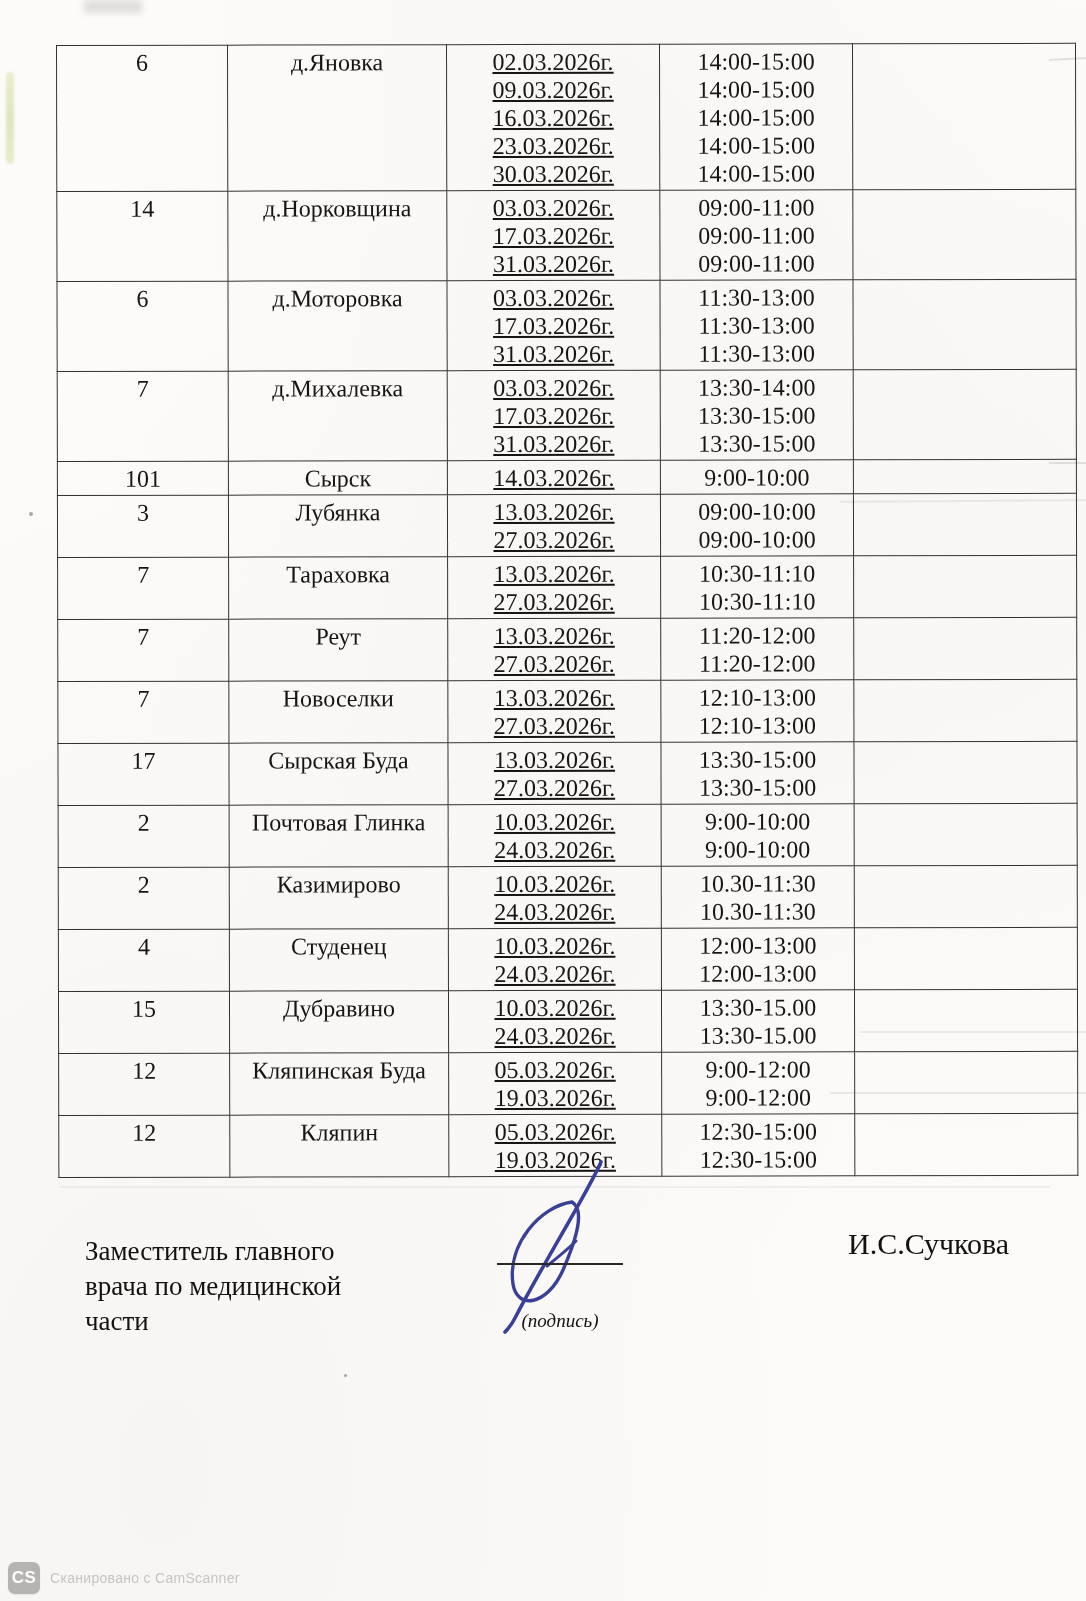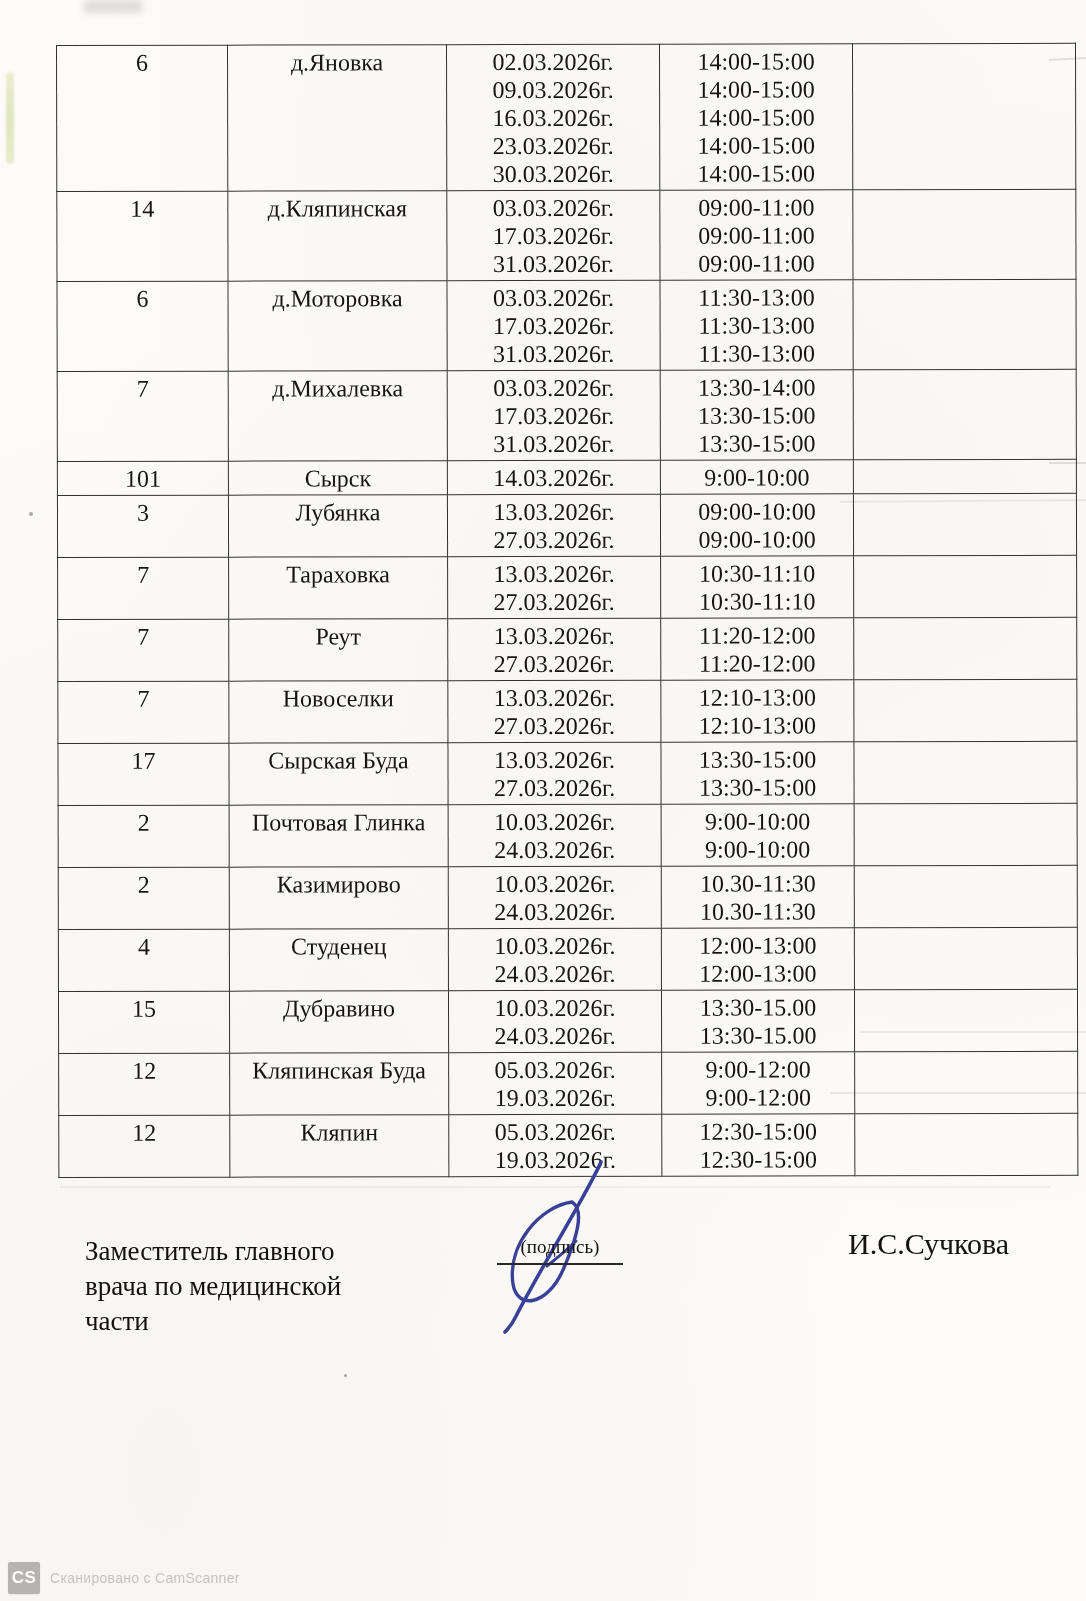--- a/index.html
+++ b/index.html
@@ -14,38 +14,38 @@
     color:#1c1a18;}
   
   table.schedule{position:absolute;left:56px;top:45px;width:994px;
     border-collapse:collapse;table-layout:fixed;
     transform:rotate(-0.12deg);transform-origin:left top;}
   table.schedule td{border:1.6px solid #35322e;vertical-align:top;
     padding:3px 2px 2px 2px;text-align:center;
     font-size:24px;line-height:28px;color:#171513;}
   td.c-count{width:166px;}
   td.c-place{width:214px;margin-left:16px;}
-  td.c-date{width:208px;}
+  td.c-date{width:208px;text-decoration:underline;}
   td.c-time{width:188px;}
   td.c-note{width:218px;}
   .cell-line{height:28px;white-space:nowrap;}
   
   .footer-position{position:absolute;left:85px;top:1234px;width:274px;
     text-align:left;font-size:27px;line-height:35px;color:#14120f;}
   .sig-wrap{position:absolute;left:455px;top:1148px;width:210px;height:200px;}
   .sig-line{position:absolute;left:497px;top:1263px;width:126px;height:2px;
     background:#2a2724;}
-  .sig-caption{position:absolute;left:500px;top:1236px;width:120px;
-    text-align:center;font-size:19px;color:#14120f;}
+  .sig-caption{position:absolute;left:500px;top:1310px;width:120px;
+    text-align:center;font-size:19px;color:#14120f;font-style:italic;}
   .signer{position:absolute;left:812px;top:1227px;font-size:30px;color:#14120f;
     white-space:nowrap;margin-left:36px;}
   
   .watermark{position:absolute;left:8px;top:1562px;display:flex;
     align-items:center;gap:10px;font-family:"Liberation Sans","DejaVu Sans",sans-serif;}
-  .cs-icon{width:32px;height:32px;border-radius:2px;background:#b6b4b2;
+  .cs-icon{width:32px;height:32px;border-radius:7px;background:#b6b4b2;
     box-shadow:0 1px 2px rgba(0,0,0,0.08);
     display:flex;align-items:center;justify-content:center;
     color:#fdfdfd;font-weight:bold;font-size:17px;letter-spacing:0.5px;}
   .wm-text{font-size:14px;color:#c6c4c1;letter-spacing:0.3px;}
   
   .green-streak{position:absolute;left:6px;top:72px;width:8px;height:92px;
     background:linear-gradient(#dde3ae,#c9d592,#d8e0a6);opacity:0.55;
     border-radius:5px;filter:blur(1px);}
   .smudge-top{position:absolute;left:84px;top:0;width:58px;height:13px;
     background:rgba(150,148,144,0.28);filter:blur(3px);}
@@ -94,21 +94,21 @@
             <div class="cell-line">14:00-15:00</div>
             <div class="cell-line">14:00-15:00</div>
             <div class="cell-line">14:00-15:00</div>
             <div class="cell-line">14:00-15:00</div>
             <div class="cell-line">14:00-15:00</div>
           </td>
           <td class="c-note">&nbsp;</td>
         </tr>
         <tr>
           <td class="c-count">14</td>
-          <td class="c-place">д.Кляпинская</td>
+          <td class="c-place">д.Норковщина</td>
           <td class="c-date">
             <div class="cell-line">03.03.2026г.</div>
             <div class="cell-line">17.03.2026г.</div>
             <div class="cell-line">31.03.2026г.</div>
           </td>
           <td class="c-time">
             <div class="cell-line">09:00-11:00</div>
             <div class="cell-line">09:00-11:00</div>
             <div class="cell-line">09:00-11:00</div>
           </td>

